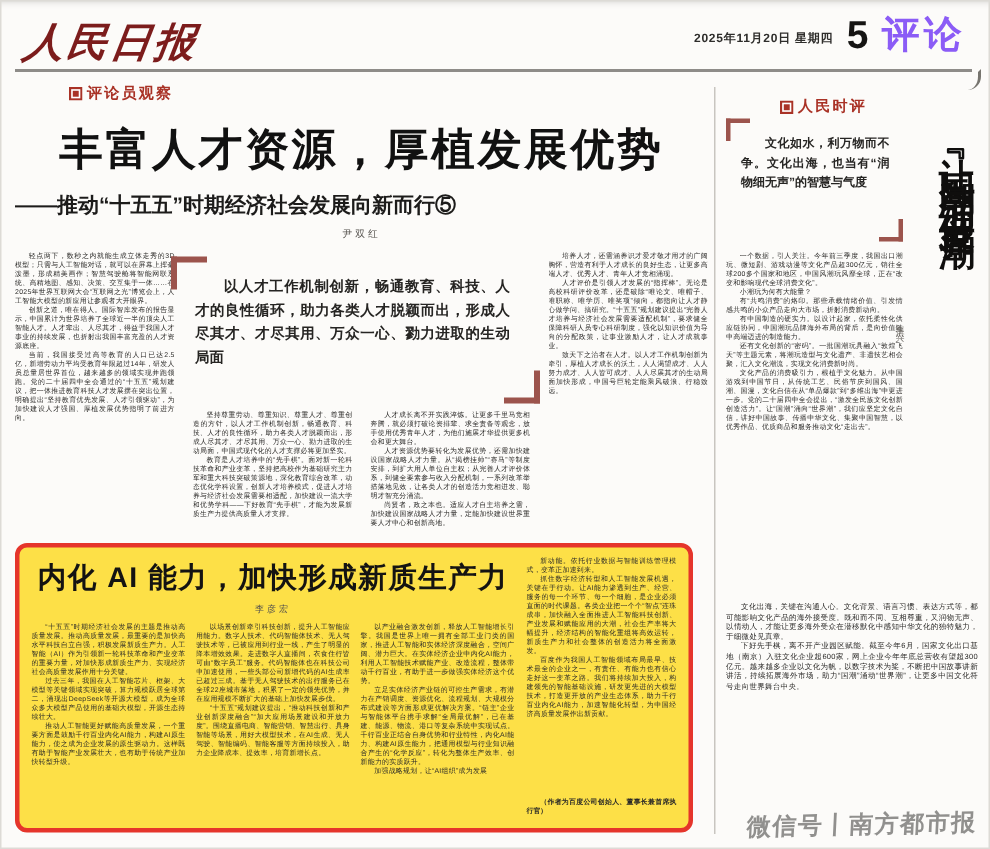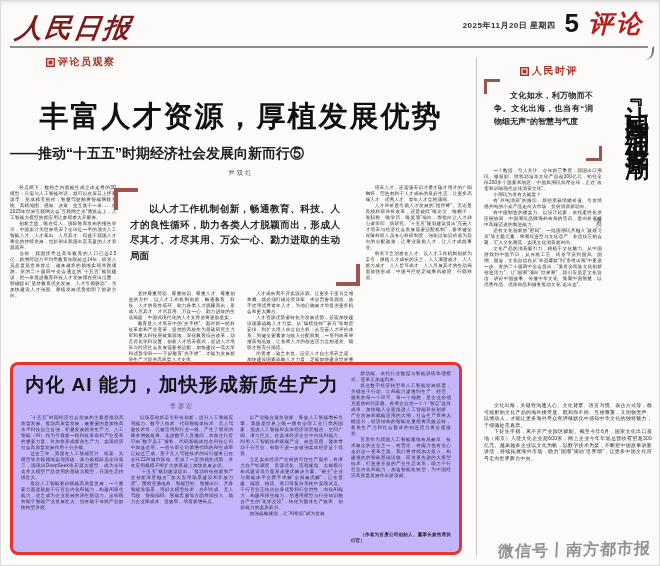--- a/index.html
+++ b/index.html
@@ -12,49 +12,49 @@
   .masthead-line { position:absolute; left:10px; right:12px; top:46px; border-top:2px solid #8e8c89; }
   .masthead-hook { position:absolute; right:6px; top:46px; width:10px; height:14px;
                    border-right:2px solid #77756f; border-top:2px solid transparent;
                    border-bottom-right-radius:9px; }
   .logo { position:absolute; left:16px; top:10px; font-family:"DejaVu Serif", serif;
           font-style:italic; font-weight:bold; font-size:27px; color:#7c1c1c;
           transform:skewX(-8deg); letter-spacing:2px; }
   .masthead-right { position:absolute; right:16px; top:10px; display:flex; align-items:flex-end; gap:9px; }
   .masthead-date { font-size:8px; color:#2e2d2b; font-weight:bold; padding-bottom:5px; letter-spacing:.5px; }
   .page-num { font-size:26px; color:#151413; font-weight:bold; line-height:1; }
-  .section-name { font-size:25px; color:#b91c1c; font-weight:900; line-height:1.05; letter-spacing:3px;font-style:italic; }
+  .section-name { font-size:25px; color:#8b5cf6; font-weight:900; line-height:1.05; letter-spacing:3px; }
 
   
   .kicker { display:flex; align-items:center; gap:3px; font-size:10px; font-weight:900;
             color:#a93226; letter-spacing:1.5px;padding-left:36px; }
   .kicker-icon { width:9px; height:9px; flex:none; }
   p { margin:0; text-indent:2em; text-align:justify; color:#2a2927; }
   .bodytext { font-size:4.6px; line-height:6px; overflow:hidden; letter-spacing:.2px; }
   .corner { position:absolute; width:24px; height:22px; }
   .corner.tl { left:0; top:0; border-left:4px solid #9c544d; border-top:4px solid #9c544d; }
   .corner.br { right:0; bottom:0; border-right:4px solid #9c544d; border-bottom:4px solid #9c544d; }
 
   
   .main-left { position:absolute; left:10px; top:55px; width:462px; }
-  .main-title { margin-top:28px; text-align:center; font-size:29px; font-weight:900;
+  .main-title { margin-top:11px; text-align:center; font-size:29px; font-weight:900;
                 color:#111; letter-spacing:2px; font-family:"Liberation Sans", sans-serif; }
   .main-subtitle { margin-top:8px; font-size:14px; font-weight:bold; color:#1c1b1a; }
   .main-author { margin-top:6px; text-align:center; font-size:6.5px; color:#55524e; letter-spacing:2px; }
   .main-body { position:relative; margin-top:7px; height:198px; display:flex; gap:12px; }
   .main-body .col { flex:1; }
   .col-spacer { height:106px; }
   .lead-box { position:absolute; left:104px; top:3px; width:246px; height:98px; }
   .lead-box .lead-text { position:absolute; left:16px; right:20px; top:13px;
                          font-size:9.6px; font-weight:bold; line-height:1.62; color:#262523;
                          text-align:justify; text-indent:2em; }
 
   
   .red-box { position:absolute; left:10px; top:362px; width:452px; height:193px;
-             border:3px solid #e5352b; border-radius:8px; background:#c4b5fd;
+             border:3px solid #e5352b; border-radius:8px; background:#fde047;
              padding:5px 8px 6px 8px; display:flex; gap:8px; }
   .box-left { width:322px; flex:none; }
   .box-title { text-align:center; font-size:19px; font-weight:900; color:#141312;
                letter-spacing:1px; margin-top:2px; }
   .box-author { text-align:center; font-size:6px; color:#55524e; letter-spacing:2px; margin:4px 0 4px; }
   .box-cols { display:flex; gap:7px; height:128px; }
   .box-cols .col { flex:1; }
   .box-col4 { flex:1; padding-top:1px; }
   .box-col4 .bodytext { height:160px; }
   .footnote { font-size:4.6px; line-height:6px; font-weight:bold; margin-top:1px; }

